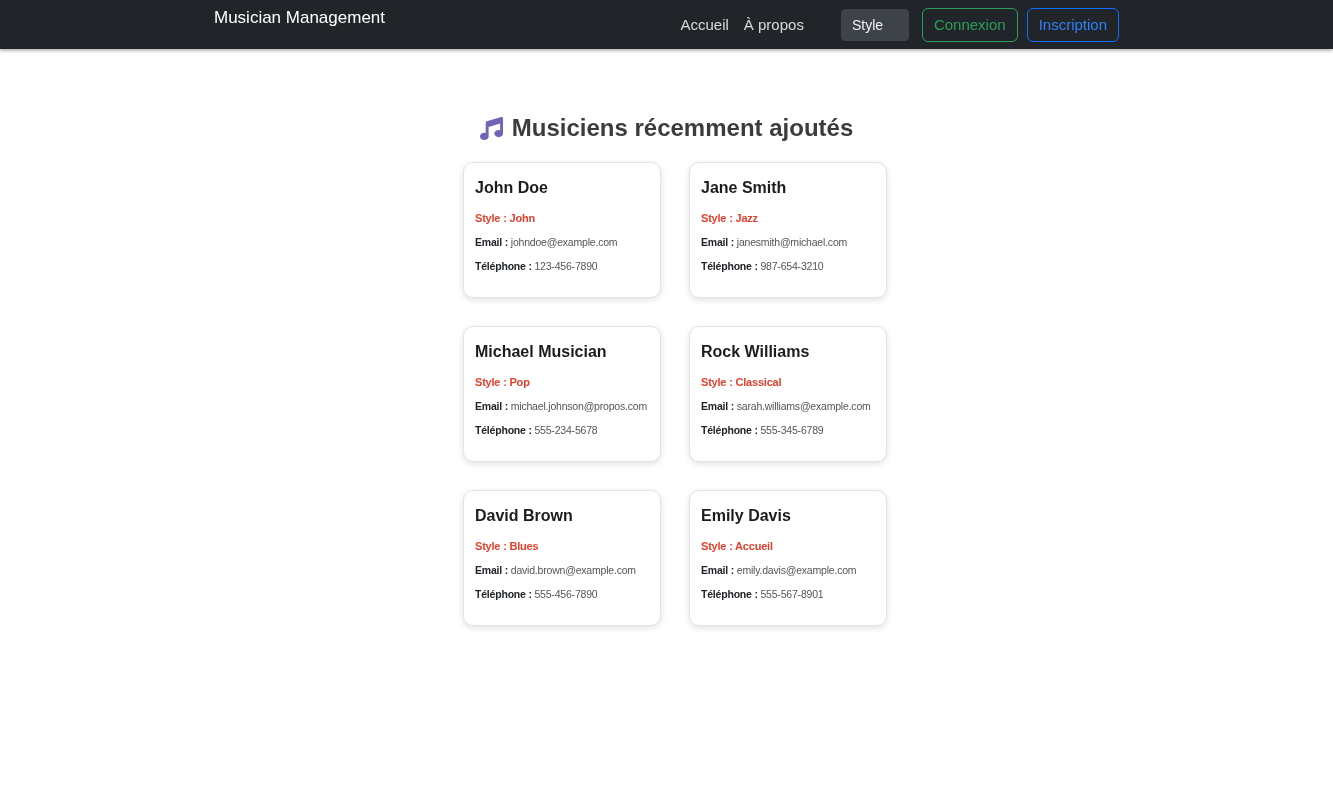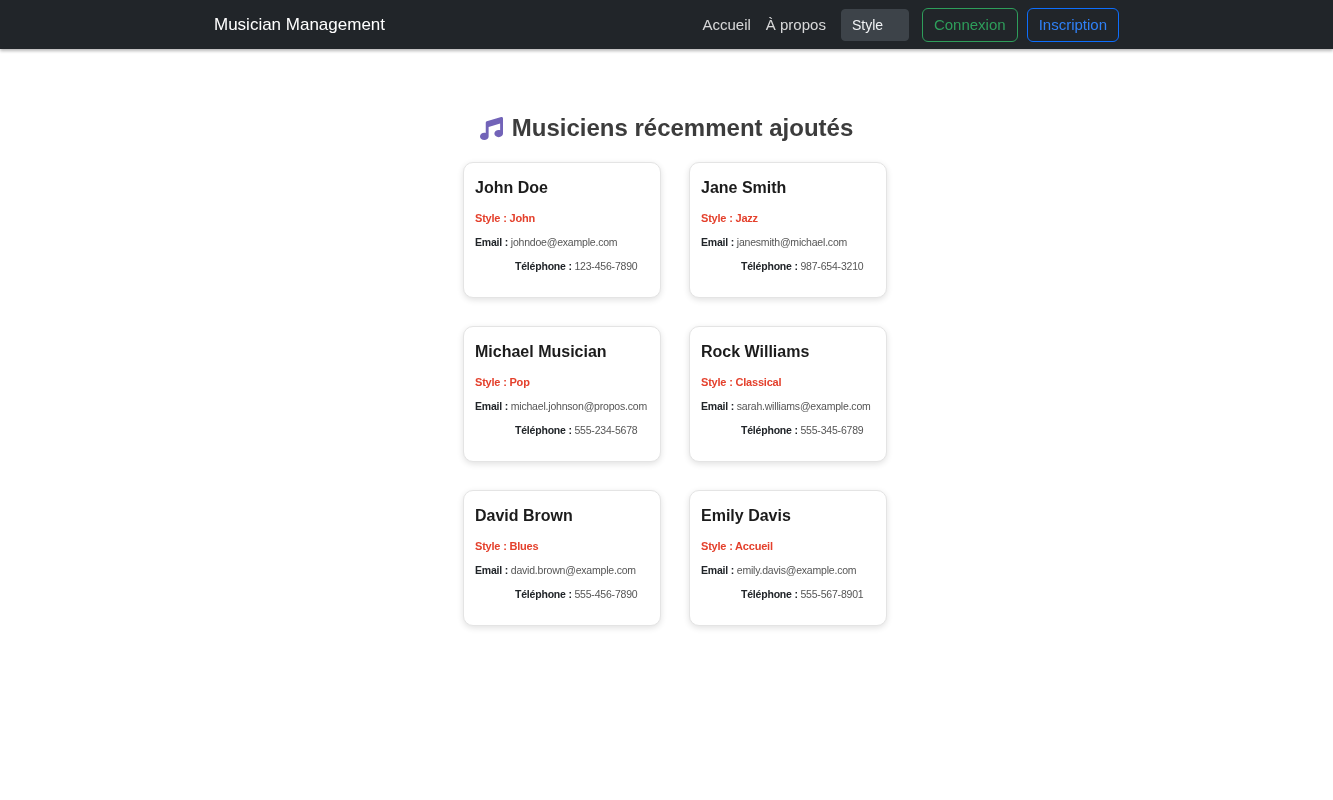--- a/index.html
+++ b/index.html
@@ -17,21 +17,20 @@
     height: 49px;
     background: #212529;
     box-shadow: 0 2px 3px rgba(0,0,0,0.28);
     display: flex;
     align-items: center;
   }
   .nav-inner {
     width: 905px;
     margin: 0 auto;
     display: flex;
-    align-items: center;
     justify-content: space-between;
   }
   .brand {
     color: #ffffff;
     font-size: 17px;
     text-decoration: none;
     cursor: pointer;
     white-space: nowrap;
   }
   .nav-right {
@@ -51,20 +50,21 @@
     height: 32px;
     background: #3d4349;
     border: 1px solid #3d4349;
     border-radius: 4px;
     color: #f1f3f5;
     font-size: 14px;
     font-family: "Liberation Sans", sans-serif;
     padding: 0 10px;
     margin-right: 13px;
     outline: none;
+    margin-left: 22px;
   }
   .btn {
     height: 34px;
     padding: 0 11px;
     font-size: 15px;
     font-family: "Liberation Sans", sans-serif;
     background: transparent;
     border-radius: 6px;
     cursor: pointer;
     white-space: nowrap;
@@ -123,21 +123,21 @@
     white-space: nowrap;
   }
   .card .line {
     margin: 0 0 10px;
     font-size: 10.5px;
     line-height: 14px;
     letter-spacing: -0.2px;
     white-space: nowrap;
     color: #555555;
   }
-  .card .line:last-child { margin-bottom: 0; margin-left: 40px; }
+  .card .line:last-child { margin-bottom: 0; }
   .card .lbl { font-weight: bold; color: #212529; }
   .card .style-line, .card .style-line .lbl, .card .style-line .val {
     color: #e4402c;
     font-weight: bold;
     font-size: 11px;
   }
 </style>
 </head>
 <body>
 

